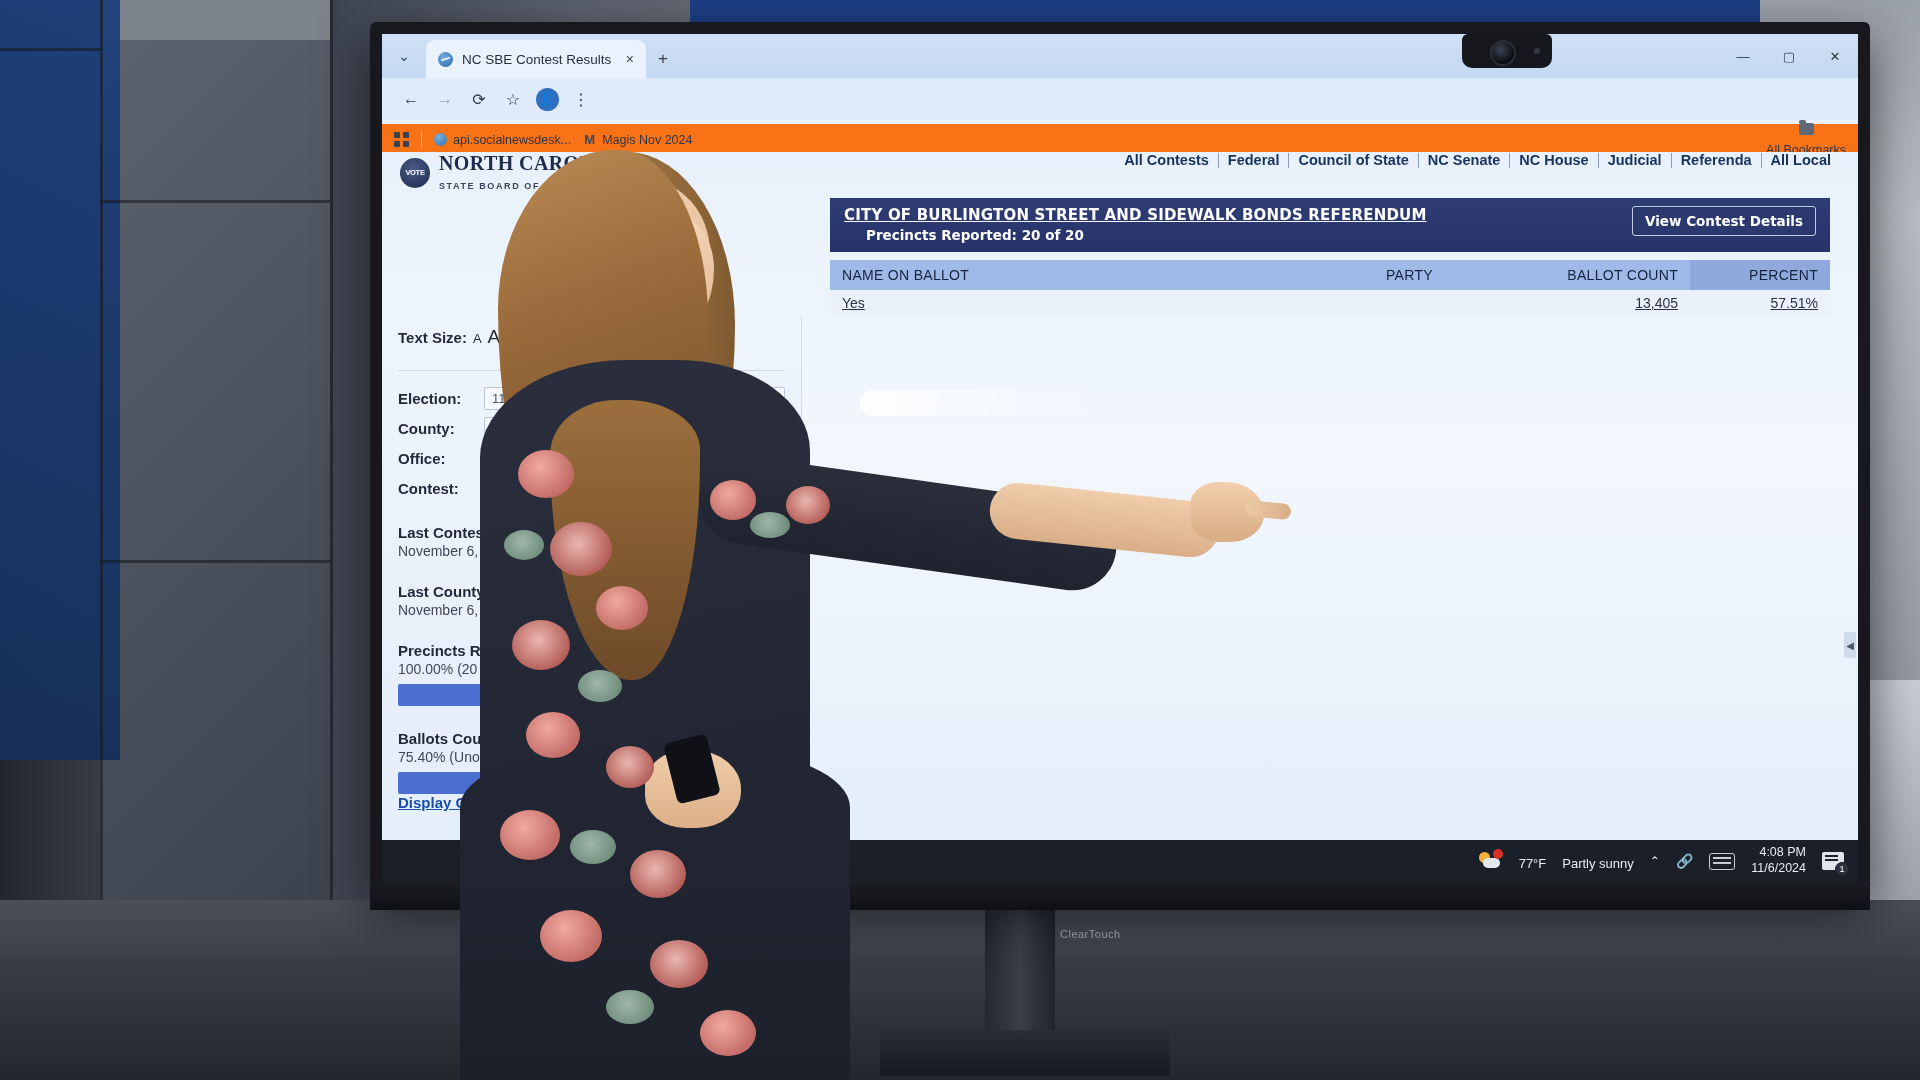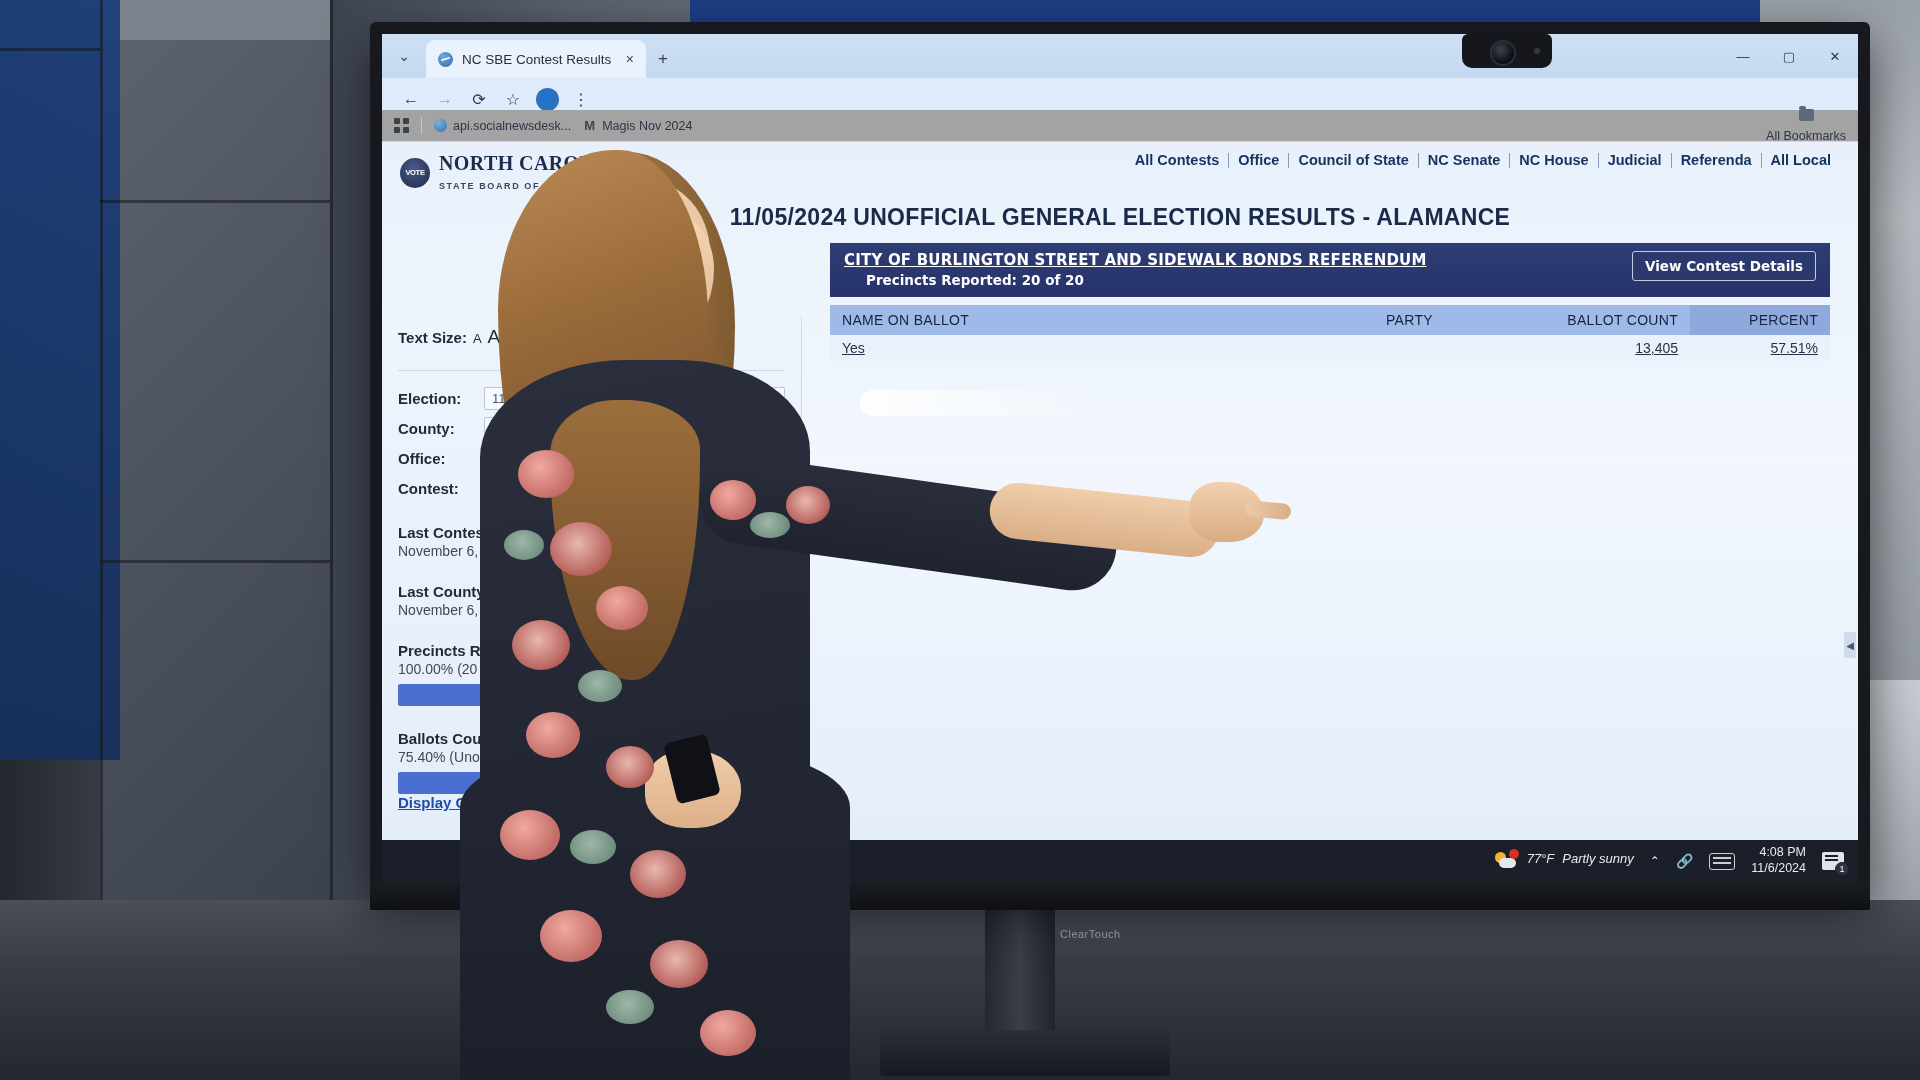--- a/index.html
+++ b/index.html
@@ -101,22 +101,22 @@
   .url-ico i { position:absolute; left:0; width:13px; height:2px; background:#4b5362; border-radius:1px;}
   .url-ico i:nth-child(1){ top:1px; } .url-ico i:nth-child(2){ top:6px; width:9px;}
   .url-ico b { position:absolute; width:4px;height:4px;border-radius:50%;
                border:1.5px solid #4b5362; right:1px; top:-0.5px; background:#ddeaf9;}
   .url-ico b.b2 { right:4px; top:4.5px; }
   .url-text { font-size:14px; color:#2a3240; white-space:nowrap; overflow:hidden; letter-spacing:.1px;}
   .omni-right { display:flex; align-items:center; gap:4px; }
   .avatar-circ { width:23px;height:23px;border-radius:50%;background:#2f6fc0;
                  display:flex;align-items:center;justify-content:center;color:#fff;font-size:12px;}
 
-  .bookbar { position:absolute; left:0; top:76px; width:100%; height:32px;
-             background:#a3a3a3; display:flex; align-items:center; padding:0 12px; gap:12px;
+  .bookbar { position:absolute; left:0; top:90px; width:100%; height:32px;
+             background:#f97316; display:flex; align-items:center; padding:0 12px; gap:12px;
              font-size:12.5px; color:#2d3644; border-bottom:1px solid #c7d6ea; }
   .bk-grid { width:15px;height:15px; display:grid; grid-template-columns:1fr 1fr; gap:2.5px; }
   .bk-grid span { background:#39414f; border-radius:1px; }
   .bk-sep { width:1px;height:17px;background:#b9c8dd; }
   .bk-item { display:flex; align-items:center; gap:6px; white-space:nowrap; }
   .bk-fav { width:13px;height:13px;border-radius:50%;
             background:radial-gradient(circle at 35% 30%,#79b0e0,#2f6fb0); }
   .bk-fav.m { border-radius:2px; background:none; color:#3c4654; font-weight:bold; font-size:13px;
               display:flex;align-items:center;justify-content:center; }
   .bookbar-right { margin-left:auto; display:flex; align-items:center; gap:8px;flex-direction:column; }
@@ -203,21 +203,21 @@
                background:conic-gradient(#d93025 0 33%, #f9ab00 0 66%, #1e8e3e 0 100%);
                position:relative; }
   .tb-chrome:after{content:'';position:absolute;left:7px;top:7px;width:11px;height:11px;
                    border-radius:50%;background:#4285f4;border:2px solid #e8eaed;}
   .tb-files { width:24px;height:22px; background:linear-gradient(180deg,#6fb5e8,#3a7fc4);
               border-radius:2px; position:relative; }
   .tb-files:before{content:'';position:absolute;left:4px;top:-3px;width:16px;height:20px;
                    background:#dfeefb;border-radius:1px;}
   .tb-right { margin-left:auto; display:flex; align-items:center; gap:16px;
               padding-right:14px; color:#e7eaef; font-size:13px; }
-  .wx { display:flex; align-items:flex-start; gap:8px;font-style:italic; }
+  .wx { display:flex; align-items:flex-end; gap:16px; }
   .wx-ico { width:24px;height:20px; position:relative; }
   .wx-ico .sun{position:absolute;left:0;top:1px;width:11px;height:11px;border-radius:50%;
                background:#f5b23a;}
   .wx-ico .cld{position:absolute;left:4px;top:7px;width:17px;height:10px;border-radius:6px;
                background:#e3e8ef;}
   .wx-ico .bdg{position:absolute;right:0;top:-2px;width:10px;height:10px;border-radius:50%;
                background:#d93025;}
   .tb-chev { font-size:12px; color:#dfe3ea; }
   .tb-net { font-size:14px; color:#dfe3ea; }
   .tb-kbd { width:26px;height:17px;border:1.5px solid #c9ced6;border-radius:3px; position:relative;}
@@ -367,37 +367,36 @@
             <div class="logo">
               <span class="logo-seal">VOTE</span>
               <span>
                 <span class="logo-txt1">NORTH CAROLINA</span><br>
                 <span class="logo-txt2">STATE BOARD OF ELECTIONS</span>
               </span>
             </div>
             <nav class="site-nav">
               <a href="#">All Contests</a>
               <span class="nav-div"></span>
-              <a href="#">Office</a>
+              <a href="#">Federal</a>
               <span class="nav-div"></span>
               <a href="#">Council of State</a>
               <span class="nav-div"></span>
               <a href="#">NC Senate</a>
               <span class="nav-div"></span>
               <a href="#">NC House</a>
               <span class="nav-div"></span>
               <a href="#">Judicial</a>
               <span class="nav-div"></span>
               <a href="#">Referenda</a>
               <span class="nav-div"></span>
               <a href="#">All Local</a>
             </nav>
           </div>
 
-          <div class="results-title">11/05/2024 UNOFFICIAL GENERAL ELECTION RESULTS - ALAMANCE</div>
 
           <div class="contest-wrap" style="margin-left:448px;">
             <div class="contest-head">
               <div>
                 <div class="contest-name">CITY OF BURLINGTON STREET AND SIDEWALK BONDS REFERENDUM</div>
                 <div class="precincts">Precincts Reported: 20 of 20</div>
               </div>
               <button class="view-btn">View Contest Details</button>
             </div>
 

